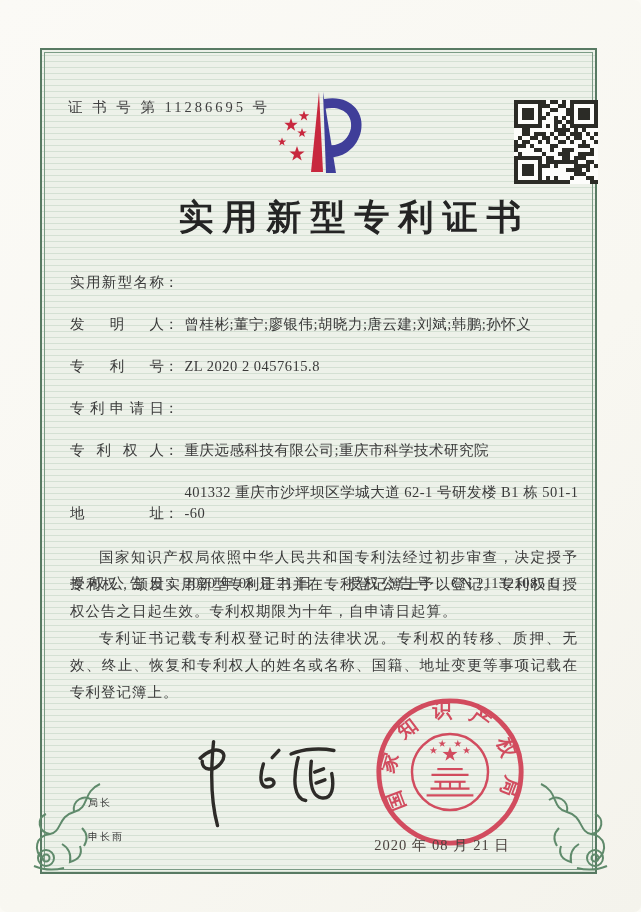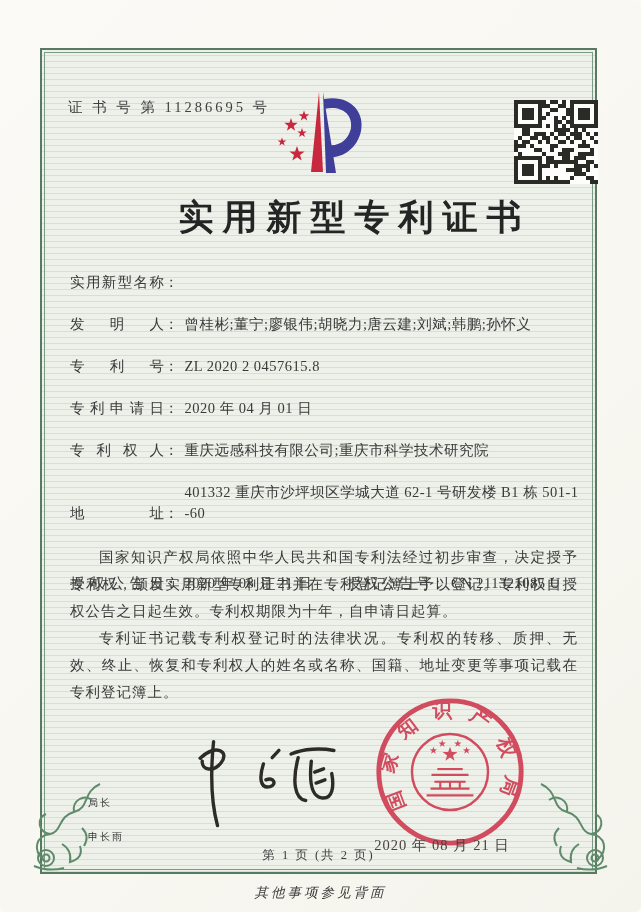--- a/index.html
+++ b/index.html
@@ -319,21 +319,20 @@
         <span class="val">曾桂彬;董宁;廖银伟;胡晓力;唐云建;刘斌;韩鹏;孙怀义</span>
       </div>
       <div class="row">
         <span class="lbl">专利号</span>
           <span class="colon">：</span>
         <span class="val">ZL 2020 2 0457615.8</span>
       </div>
       <div class="row">
         <span class="lbl">专利申请日</span>
           <span class="colon">：</span>
-        <span class="val">2020 年 04 月 01 日</span>
       </div>
       <div class="row">
         <span class="lbl">专利权人</span>
           <span class="colon">：</span>
         <span class="val">重庆远感科技有限公司;重庆市科学技术研究院</span>
       </div>
       <div class="row">
         <span class="lbl">地址</span>
           <span class="colon">：</span>
         <span class="val">401332 重庆市沙坪坝区学城大道 62-1 号研发楼 B1 栋 501-1
@@ -393,21 +392,20 @@
           <path d="M-16 10 h32"></path>
           <path d="M-19 3 h38"></path>
           <path d="M-13 -3 h26"></path>
           <path d="M-10 10 v7 M0 10 v7 M10 10 v7"></path>
         </g>
       </g>
     </svg>
 
     <div class="seal-date">2020 年 08 月 21 日</div>
 
-    <div class="page-num">第 1 页 (共 2 页)</div>
   </div>
 
   <svg class="orn orn-l" viewBox="0 0 92 98">
     <g stroke="#5f8a6b" fill="none" stroke-width="2">
       <path d="M80 6 C62 14 70 30 54 34 C38 38 42 54 30 56 C16 58 12 72 24 82"></path>
       <path d="M54 34 c-2 -12 10 -18 18 -12"></path>
       <path d="M30 56 c-12 -2 -14 -16 -4 -20"></path>
       <circle cx="26" cy="80" r="8"></circle>
       <circle cx="26" cy="80" r="3.5"></circle>
       <path d="M42 66 q10 6 8 18 q14 -4 10 -16"></path>
@@ -421,14 +419,13 @@
       <path d="M54 34 c-2 -12 10 -18 18 -12"></path>
       <path d="M30 56 c-12 -2 -14 -16 -4 -20"></path>
       <circle cx="26" cy="80" r="8"></circle>
       <circle cx="26" cy="80" r="3.5"></circle>
       <path d="M42 66 q10 6 8 18 q14 -4 10 -16"></path>
       <path d="M62 50 q8 8 2 18"></path>
       <path d="M14 88 q14 6 30 2"></path>
     </g>
   </svg>
 
-  <div class="back-note">其他事项参见背面</div>
 </div>
 
 </body></html>

